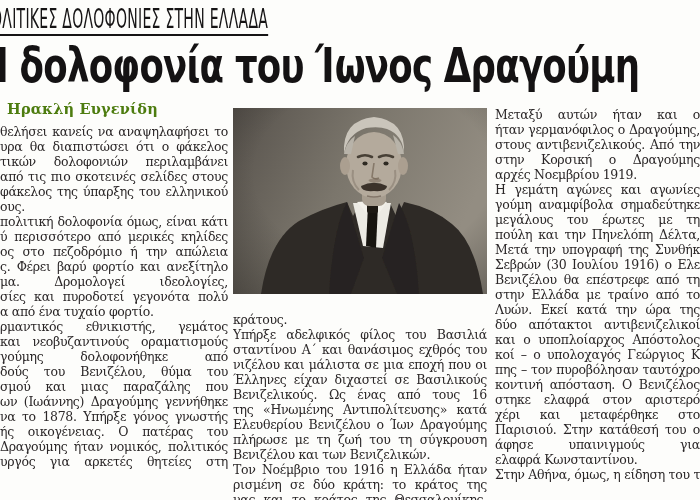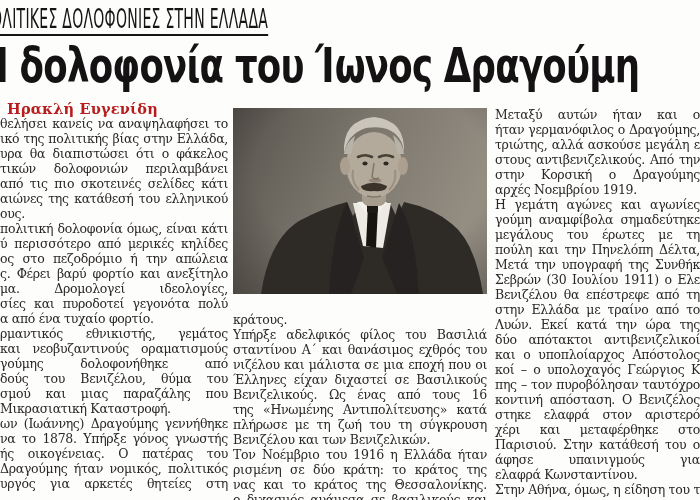--- a/index.html
+++ b/index.html
@@ -21,34 +21,34 @@
   .title{
     position:absolute;left:-21px;top:39px;
     font-family:"DejaVu Sans", sans-serif;
     font-size:48px;line-height:52px;font-weight:bold;color:#141213;
     white-space:nowrap;
     transform:scaleX(0.74);transform-origin:left top;
     letter-spacing:-1px;
   }
   .byline{
     position:absolute;left:7px;top:100px;
-    font-size:14.5px;font-weight:bold;color:#b91c1c;
+    font-size:14.5px;font-weight:bold;color:#4d7c0f;
     letter-spacing:0.2px;
   }
   
   .col{position:absolute;overflow:hidden;color:#29262656;}
   .col, .col .ln{color:#2b2728;}
   .ln{
     height:15px;line-height:15px;font-size:12.5px;
     letter-spacing:-0.3px;
     text-align:justify;text-align-last:justify;
     white-space:normal;overflow:hidden;
   }
   .ln.end{text-align-last:left;}
-  .col1{left:0;top:116px;width:228px;height:376px;}
+  .col1{left:0;top:124px;width:228px;height:376px;}
   .col2{left:233px;top:312px;width:254px;height:198px;}
   .col3{left:495px;top:107px;width:205px;height:393px;}
   
   .photo{
     position:absolute;left:233px;top:108px;width:254px;height:186px;
     overflow:hidden;background:#6e695f;
   }
   .photo svg{display:block;}
 </style>
 </head>
@@ -111,73 +111,71 @@
         <path d="M128 78 Q141 71.5 154 78 Q154 84 141 83 Q128 84 128 78 Z" fill="#3a332c"></path>
         <path d="M134 88 Q141 90 148 88" stroke="rgba(70,55,45,0.45)" stroke-width="1.4" fill="none"></path>
         <path d="M120 62 Q118 74 126 82" stroke="rgba(75,62,50,0.25)" stroke-width="2" fill="none"></path>
         <path d="M162 62 Q164 74 156 82" stroke="rgba(75,62,50,0.25)" stroke-width="2" fill="none"></path>
       </g>
     </svg>
   </div>
 
   <div class="col col1">
       <div class="ln">θελήσει κανείς να αναψηλαφήσει το</div>
-      <div class="ln">ικό της πολιτικής βίας στην Ελλάδα,</div>
       <div class="ln">υρα θα διαπιστώσει ότι ο φάκελος των</div>
       <div class="ln">τικών δολοφονιών περιλαμβάνει μερι-</div>
-      <div class="ln">από τις πιο σκοτεινές σελίδες κάτι</div>
-      <div class="ln">αιώνες της κατάθεσή του ελληνικού</div>
+      <div class="ln">από τις πιο σκοτεινές σελίδες στους</div>
+      <div class="ln">φάκελος της ύπαρξης του ελληνικού</div>
       <div class="ln end">ους.</div>
       <div class="ln">πολιτική δολοφονία όμως, είναι κάτι</div>
       <div class="ln">ύ περισσότερο από μερικές κηλίδες αί-</div>
       <div class="ln">ος στο πεζοδρόμιο ή την απώλεια μιας</div>
       <div class="ln">ς. Φέρει βαρύ φορτίο και ανεξίτηλο</div>
       <div class="ln">μα. Δρομολογεί ιδεολογίες, πολιτικές δι-</div>
       <div class="ln">σίες και πυροδοτεί γεγονότα πολύ πιο</div>
       <div class="ln end">α από ένα τυχαίο φορτίο.</div>
       <div class="ln">ρμαντικός εθνικιστής, γεμάτος αυταπά-</div>
       <div class="ln">και νεοβυζαντινούς οραματισμούς Ίωνας</div>
       <div class="ln">γούμης δολοφονήθηκε από φανατικούς</div>
       <div class="ln">δούς του Βενιζέλου, θύμα του Εθνικού</div>
       <div class="ln">σμού και μιας παραζάλης που απέληξε</div>
-      <div class="ln end">Μικρασιατική Καταστροφή.</div>
       <div class="ln">ων (Ιωάννης) Δραγούμης γεννήθηκε στην</div>
       <div class="ln">να το 1878. Υπήρξε γόνος γνωστής Αθη-</div>
       <div class="ln">ής οικογένειας. Ο πατέρας του Στέφα-</div>
       <div class="ln">Δραγούμης ήταν νομικός, πολιτικός και</div>
       <div class="ln">υργός για αρκετές θητείες στη Βουλή. Η</div>
     </div>
   <div class="col col2">
       <div class="ln end">κράτους.</div>
       <div class="ln">Υπήρξε αδελφικός φίλος του Βασιλιά Κων-</div>
       <div class="ln">σταντίνου Α΄ και θανάσιμος εχθρός του Βε-</div>
       <div class="ln">νιζέλου και μάλιστα σε μια εποχή που οι</div>
       <div class="ln">Έλληνες είχαν διχαστεί σε Βασιλικούς και</div>
       <div class="ln">Βενιζελικούς. Ως ένας από τους 16 ηγέτες</div>
       <div class="ln">της «Ηνωμένης Αντιπολίτευσης» κατά του</div>
+      <div class="ln">Ελευθερίου Βενιζέλου ο Ίων Δραγούμης</div>
       <div class="ln">πλήρωσε με τη ζωή του τη σύγκρουση των</div>
       <div class="ln end">Βενιζέλου και των Βενιζελικών.</div>
       <div class="ln">Τον Νοέμβριο του 1916 η Ελλάδα ήταν χω-</div>
       <div class="ln">ρισμένη σε δύο κράτη: το κράτος της Αθή-</div>
       <div class="ln">νας και το κράτος της Θεσσαλονίκης. Αιτία</div>
       <div class="ln">ο διχασμός ανάμεσα σε βασιλικούς και βε-</div>
     </div>
   <div class="col col3">
       <div class="ln">Μεταξύ αυτών ήταν και ο Δραγούμ</div>
       <div class="ln">ήταν γερμανόφιλος ο Δραγούμης, ήτ</div>
-      <div class="ln">τριώτης, αλλά ασκούσε μεγάλη ε</div>
       <div class="ln">στους αντιβενιζελικούς. Από την</div>
       <div class="ln">στην Κορσική ο Δραγούμης επέστρε</div>
       <div class="ln end">αρχές Νοεμβρίου 1919.</div>
       <div class="ln">Η γεμάτη αγώνες και αγωνίες ζωή το</div>
       <div class="ln">γούμη αναμφίβολα σημαδεύτηκε απ</div>
       <div class="ln">μεγάλους του έρωτες με τη Μαρίκα</div>
       <div class="ln">πούλη και την Πηνελόπη Δέλτα, κα</div>
       <div class="ln">Μετά την υπογραφή της Συνθήκ</div>
-      <div class="ln">Σεβρών (30 Ιουλίου 1911) ο Ελε</div>
+      <div class="ln">Σεβρών (30 Ιουλίου 1916) ο Ελε</div>
       <div class="ln">Βενιζέλου θα επέστρεφε από τη</div>
       <div class="ln">στην Ελλάδα με τραίνο από το σταθ</div>
       <div class="ln">Λυών. Εκεί κατά την ώρα της επιβ</div>
       <div class="ln">δύο απότακτοι αντιβενιζελικοί αξ</div>
       <div class="ln">και ο υποπλοίαρχος Απόστολος</div>
       <div class="ln">κοί – ο υπολοχαγός Γεώργιος Κ</div>
       <div class="ln">πης – τον πυροβόλησαν ταυτόχρο</div>
       <div class="ln">κοντινή απόσταση. Ο Βενιζέλος τρ</div>
       <div class="ln">στηκε ελαφρά στον αριστερό ώμο</div>
       <div class="ln">χέρι και μεταφέρθηκε στο Νοσοκομ</div>

